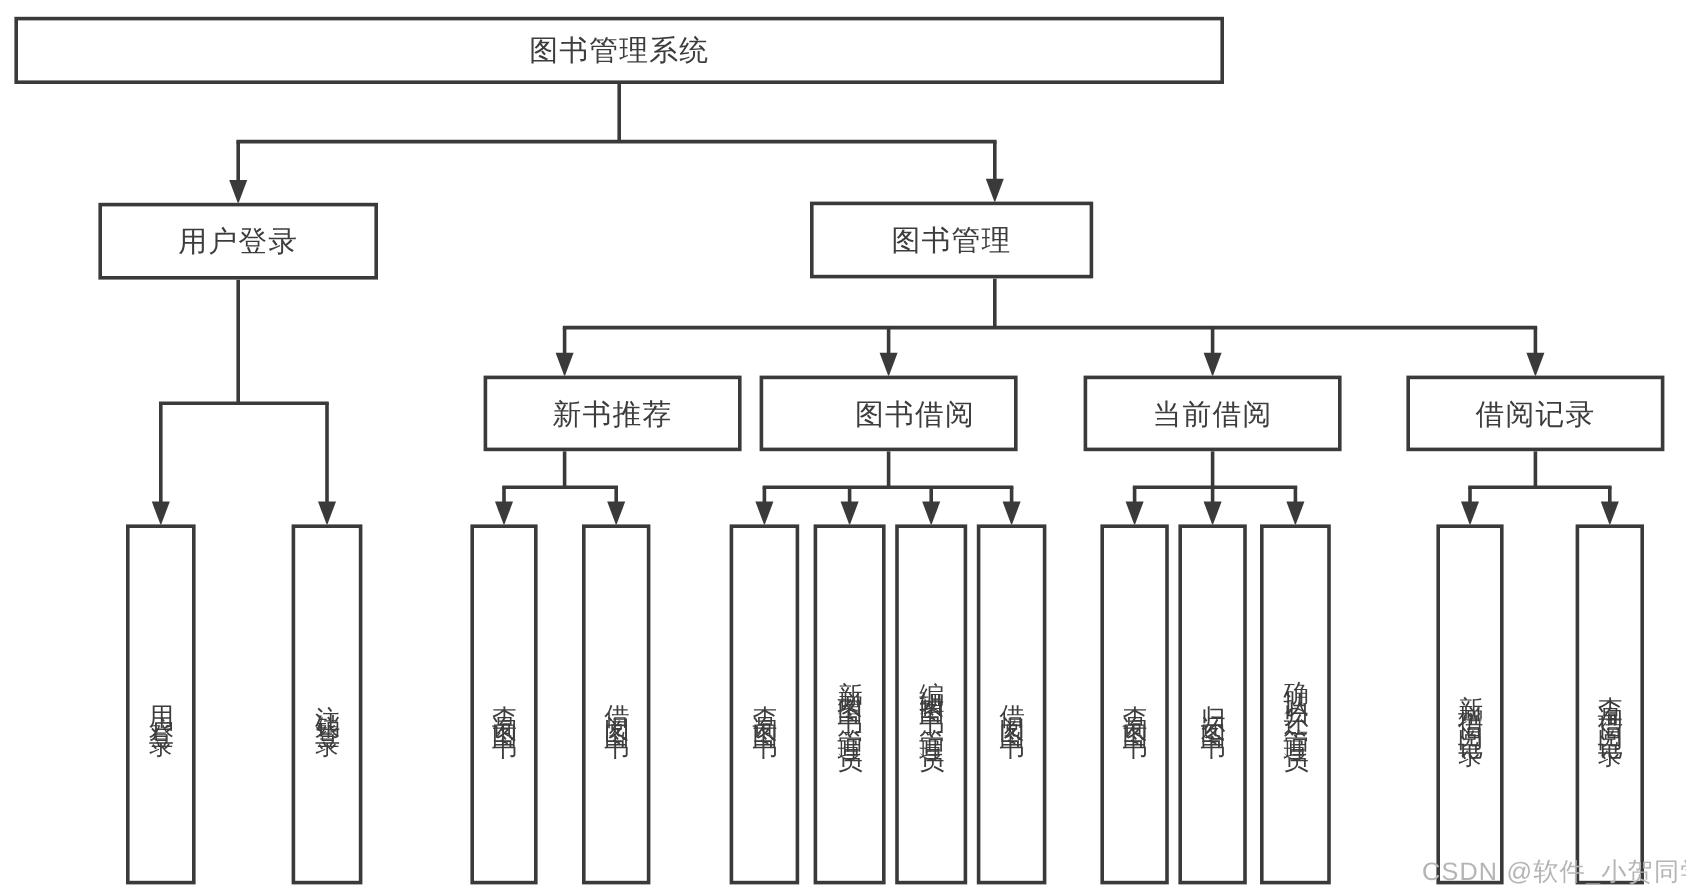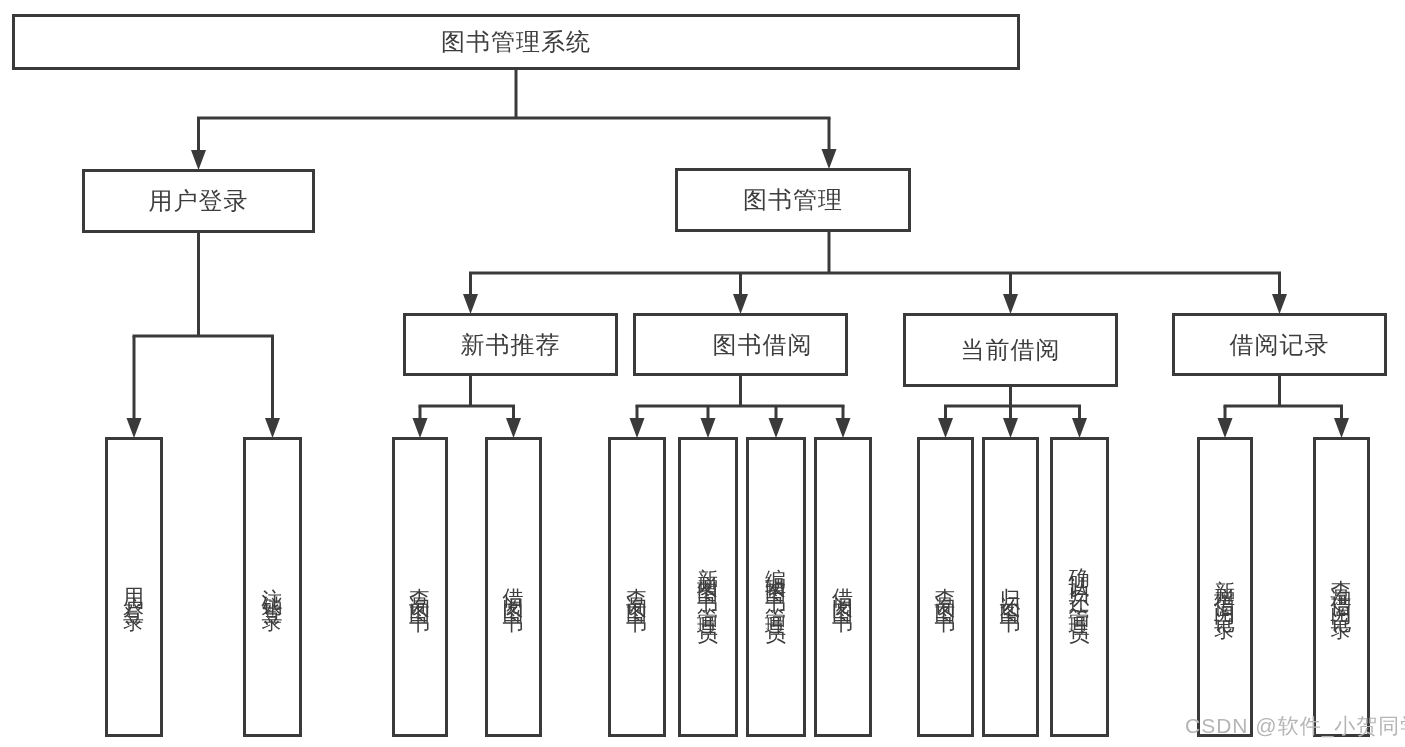--- a/index.html
+++ b/index.html
@@ -116,21 +116,21 @@
       </div>
       <div class="node node-h" style="left: 675px; top: 168px; width: 236px; height: 64px;">
         <span>图书管理</span>
       </div>
       <div class="node node-h" style="left: 363px; top: 313px; width: 215px; height: 63px; margin-left: 40px;">
         <span>新书推荐</span>
       </div>
       <div class="node node-h" style="left: 633px; top: 313px; width: 215px; height: 63px; padding-left: 44px;">
         <span>图书借阅</span>
       </div>
-      <div class="node node-h" style="left: 903px; top: 313px; width: 215px; height: 74px;">
+      <div class="node node-h" style="left: 903px; top: 313px; width: 215px; height: 63px;">
         <span>当前借阅</span>
       </div>
       <div class="node node-h" style="left: 1172px; top: 313px; width: 215px; height: 63px;">
         <span>借阅记录</span>
       </div>
       <div class="node node-v" style="left: 105px; top: 437px; width: 58px; height: 300px;">
         <span>用户登录</span>
       </div>
       <div class="node node-v" style="left: 243px; top: 437px; width: 59px; height: 300px;">
         <span>注销登录</span>

